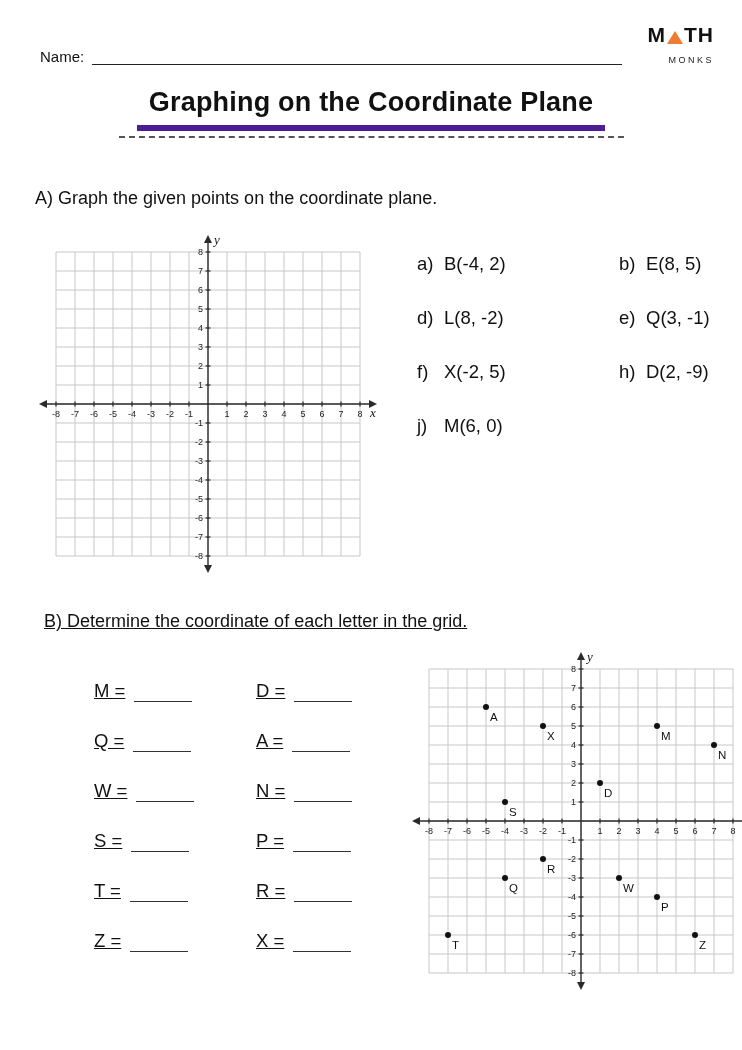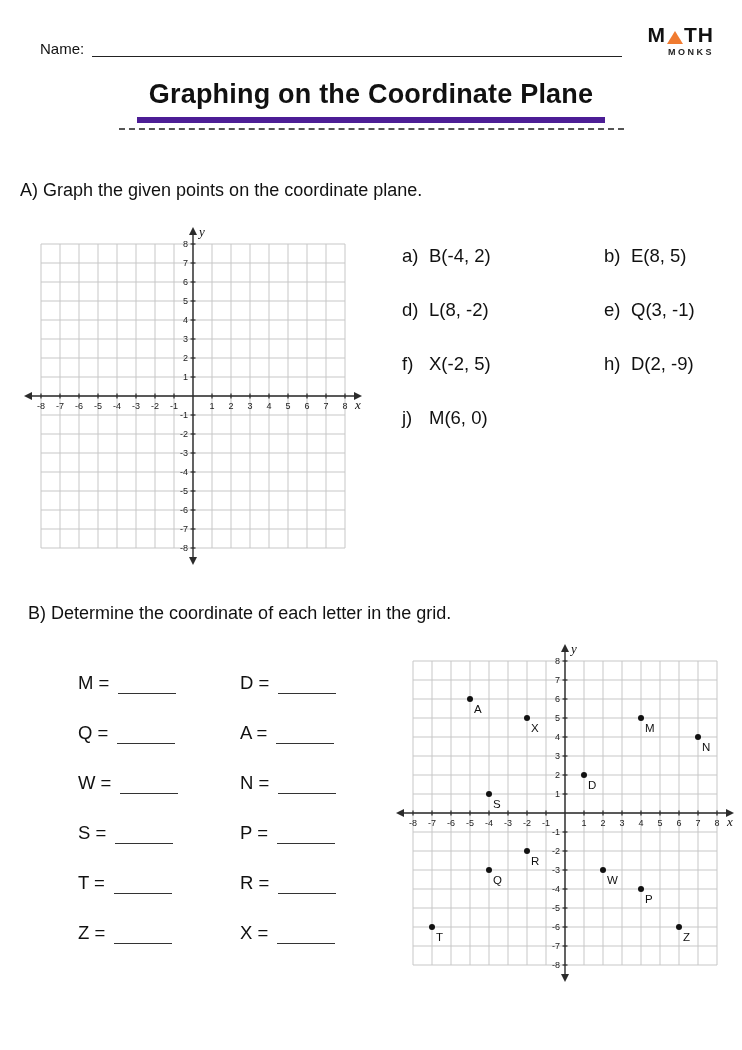--- a/index.html
+++ b/index.html
@@ -8,29 +8,29 @@
     font-family:"Liberation Sans",sans-serif;color:#111;overflow:hidden;
   }
   
   .header{display:flex;align-items:flex-end;padding:24px 28px 0 40px;}
   .name-label{font-size:15px;color:#111;}
   .name-line{flex:1;border-bottom:1.5px solid #222;height:13px;margin:0 26px 0 8px;}
   .logo{text-align:center;line-height:1;}
   .logo-top{font-size:21px;font-weight:bold;letter-spacing:1px;display:flex;align-items:flex-end;color:#111;}
   .tri{width:0;height:0;border-left:8px solid transparent;border-right:8px solid transparent;
        border-bottom:13px solid var(--accent,#f07b30);display:inline-block;margin:0 1px 1px 1px;}
-  .logo-bottom{font-size:9px;font-weight:bold;letter-spacing:2.5px;color:#222;margin-top:3px;text-align:right;}
+  .logo-bottom{font-size:9px;font-weight:normal;letter-spacing:2.5px;color:#222;margin-top:11px;text-align:right;}
   
   .title-wrap{text-align:center;margin-top:22px;}
   .title{display:inline-block;font-size:27px;font-weight:bold;margin:0;padding:0 12px 7px 12px;
          border-bottom:6px solid #4c1d95;letter-spacing:0.2px;}
   .dashed{width:505px;margin:5px auto 0 auto;border-top:2.5px dashed #555;height:0;}
   
-  .section-a{margin-top:50px;padding:0 20px;}
-  .section-b{margin-top:30px;padding:0 28px;}
+  .section-a{margin-top:50px;padding:0 35px;}
+  .section-b{margin-top:30px;padding:0 44px;text-decoration:underline;}
   .heading{font-size:18px;color:#111;}
   .grid-row-a{display:flex;margin-top:22px;}
   .grid-row-b{display:flex;margin-top:16px;}
   .grid-box{flex:0 0 auto;}
   .points-list{
     display:grid;grid-template-columns:170px auto;column-gap:6px;row-gap:42px;
     margin:22px 0 0 36px;font-size:18.5px;align-content:start;gap:32px;
   }
   .pt{white-space:nowrap;}
   .pt-key{display:inline-block;width:27px;}

